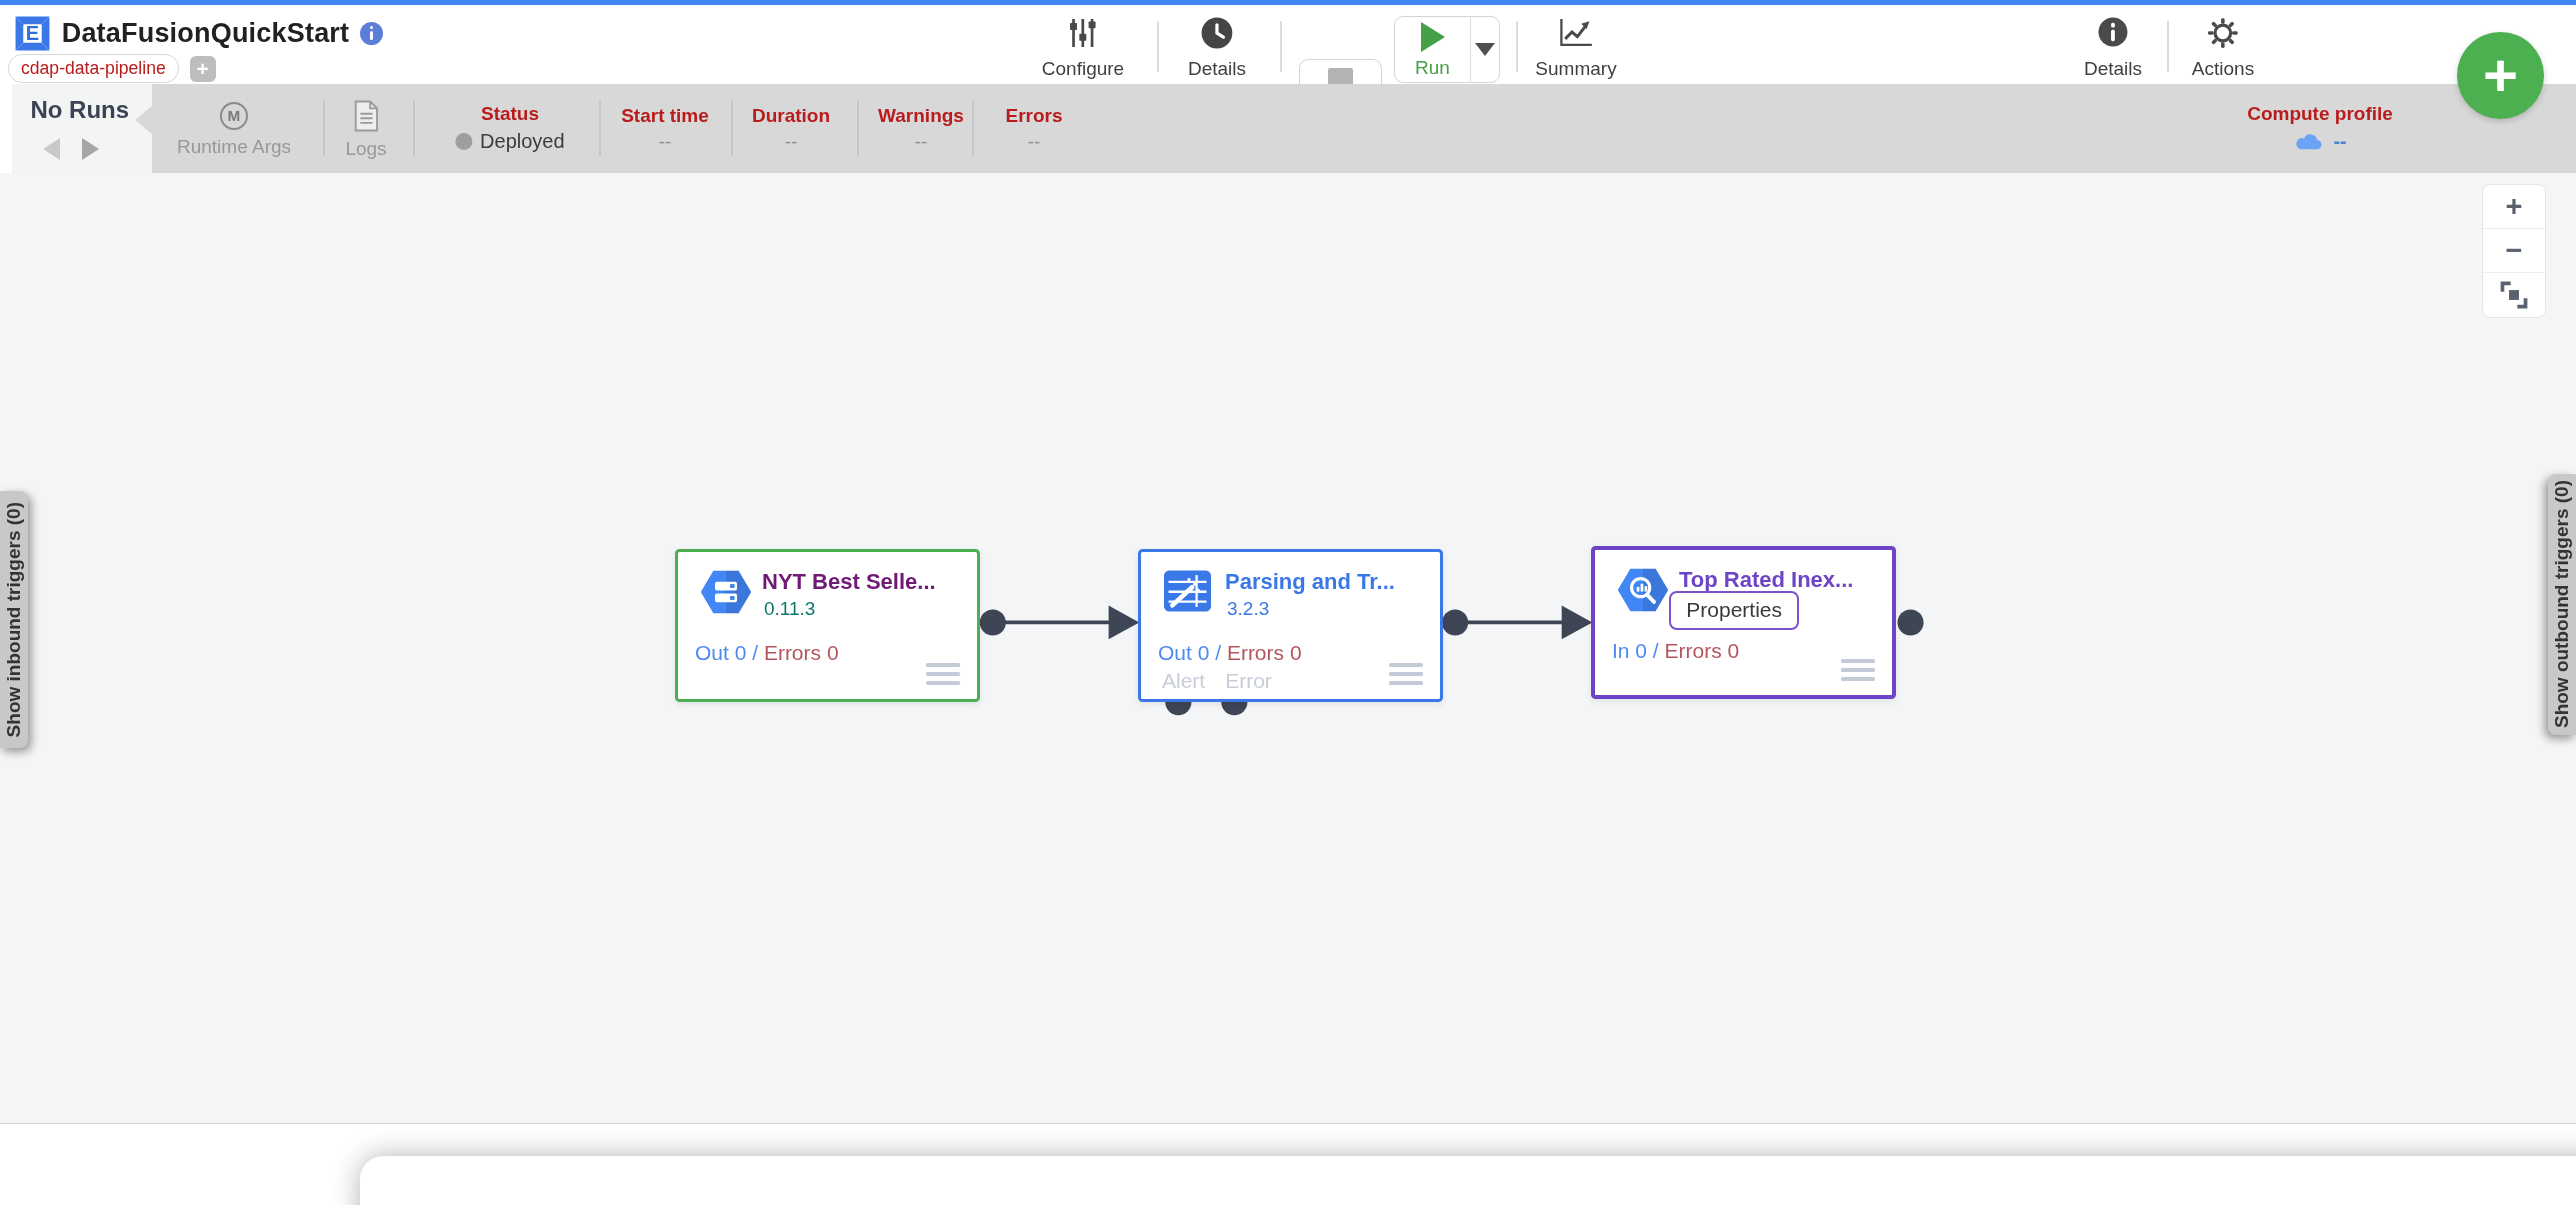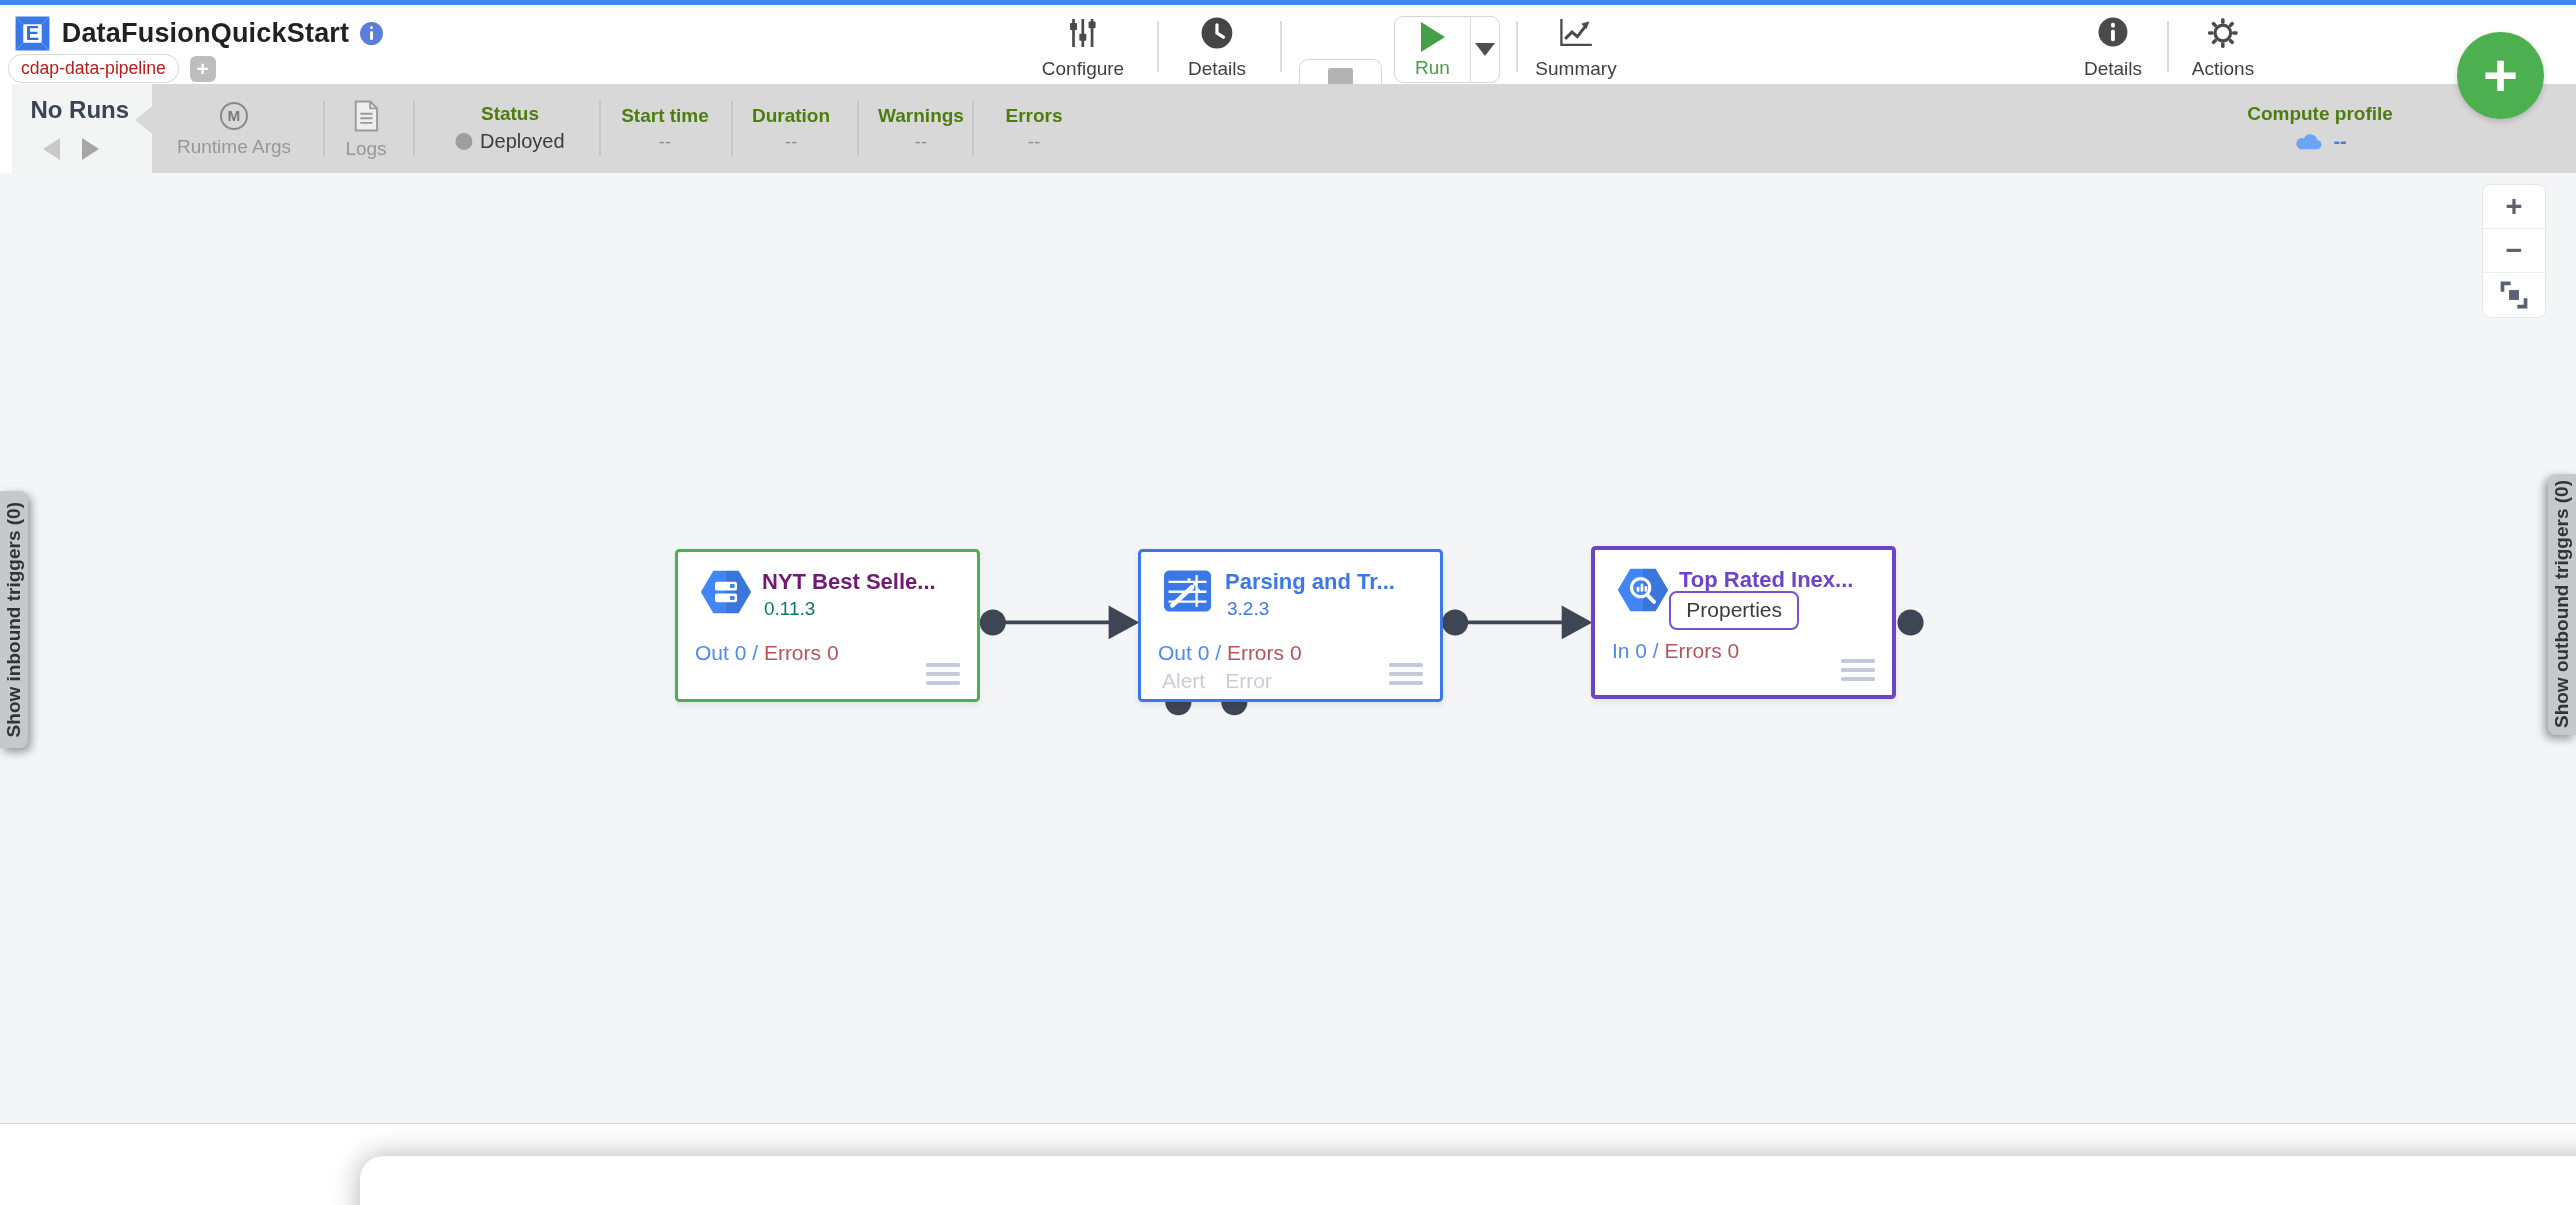--- a/index.html
+++ b/index.html
@@ -41,21 +41,21 @@
 
   
   .runbar { position:absolute; left:12px; top:84px; width:2576px; height:103px; background:#d8d8d8; }
   .noruns-tab { position:absolute; left:0; top:0; width:140px; height:89px; background:#f3f4f4; }
   .noruns-label { position:absolute; left:18.4px; top:11.5px; font-size:24px; font-weight:bold; color:#3b4454; }
   .run-nav { position:absolute; left:31px; top:54px; display:flex; gap:21.5px; }
   .chev-left { width:0; height:0; border-right:17.6px solid #c9c9c9; border-top:11.5px solid transparent; border-bottom:11.5px solid transparent; cursor:pointer; }
   .chev-right { width:0; height:0; border-left:17.6px solid #a6a6a6; border-top:11.5px solid transparent; border-bottom:11.5px solid transparent; cursor:pointer; }
   .noruns-notch { position:absolute; left:123px; top:22px; width:0; height:0; border-right:17px solid #d8d8d8; border-top:14.6px solid transparent; border-bottom:14.6px solid transparent; }
   .rb-item { position:absolute; top:0; height:89px; transform:translateX(-50%); text-align:center; display:flex; flex-direction:column; align-items:center; justify-content:center; gap:7px; }
-  .rb-head { font-size:19px; font-weight:bold; color:#4d7c0f; line-height:1; }
+  .rb-head { font-size:19px; font-weight:bold; color:#b91c1c; line-height:1; }
   .rb-val { font-size:19px; color:#909090; line-height:1; }
   .rb-dis { font-size:19px; color:#989898; line-height:1; }
   .rb-sep { position:absolute; top:17px; width:1.5px; height:55px; background:#c6c6c6; }
   .m-circle { width:28px; height:28px; border:2.3px solid #8a8a8a; border-radius:50%; color:#7b7b7b; font-size:15.3px; font-weight:bold; display:flex; align-items:center; justify-content:center; }
   .status-val { display:flex; align-items:center; gap:7.7px; }
   .status-dot { width:17px; height:17px; border-radius:50%; background:#9e9e9e; }
   .status-text { font-size:20px; color:#3c3c3c; }
   .cp-val { display:flex; align-items:center; gap:9.2px; }
   .cp-dashes { font-size:20px; font-weight:bold; color:#4c7fd6; }
 

